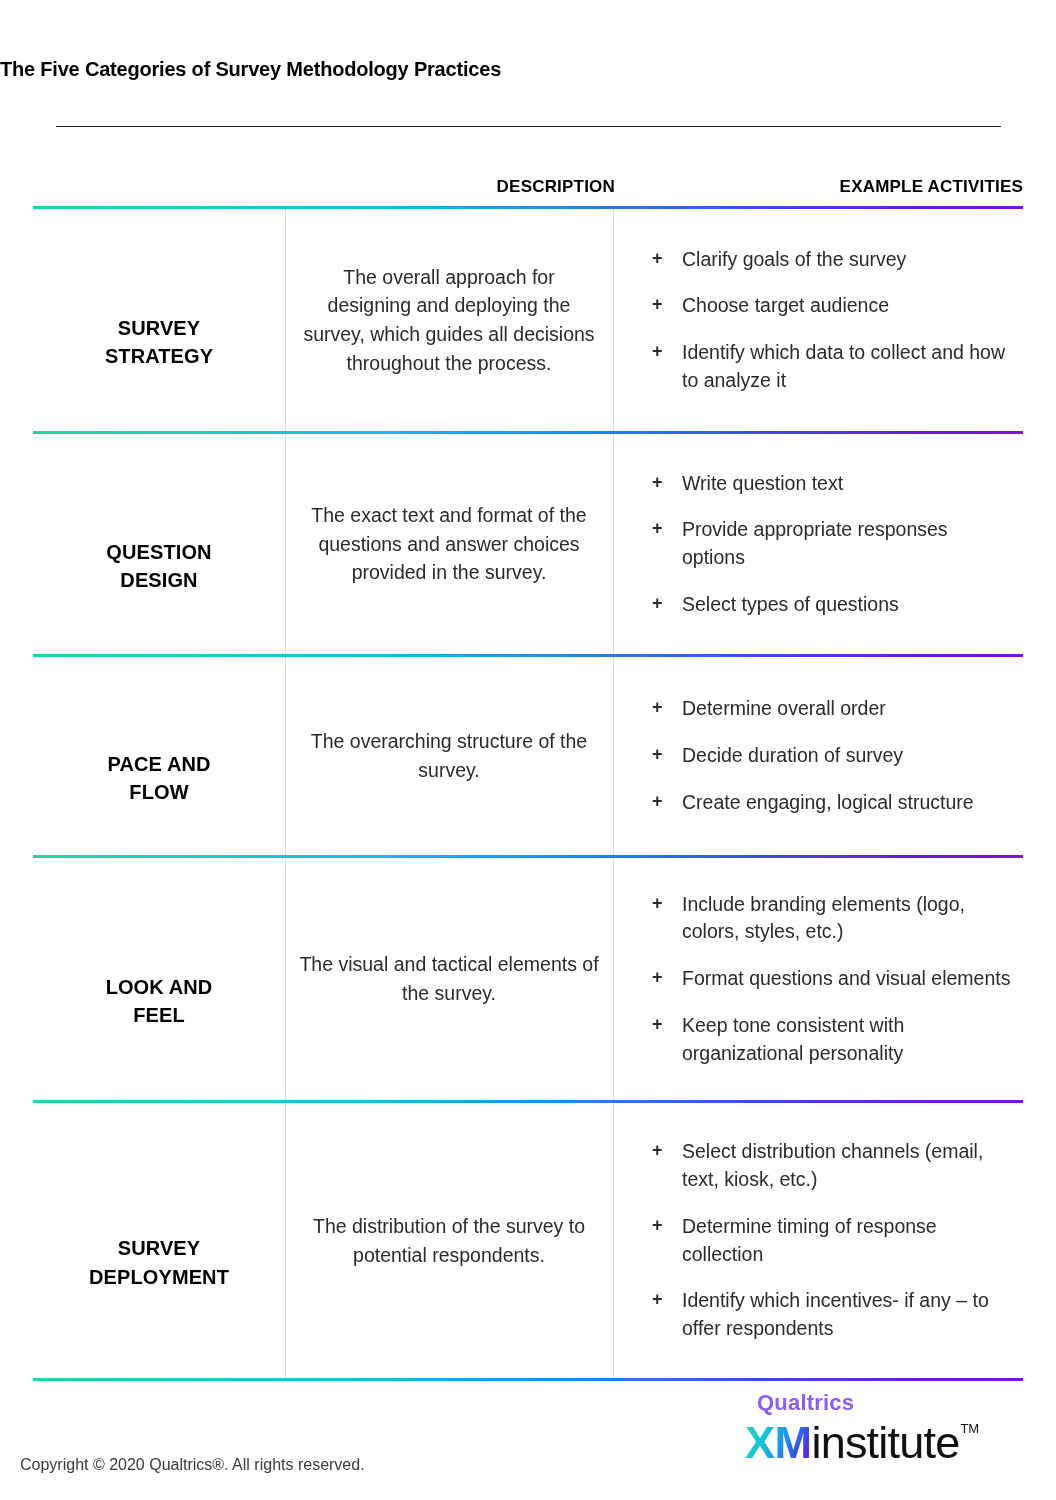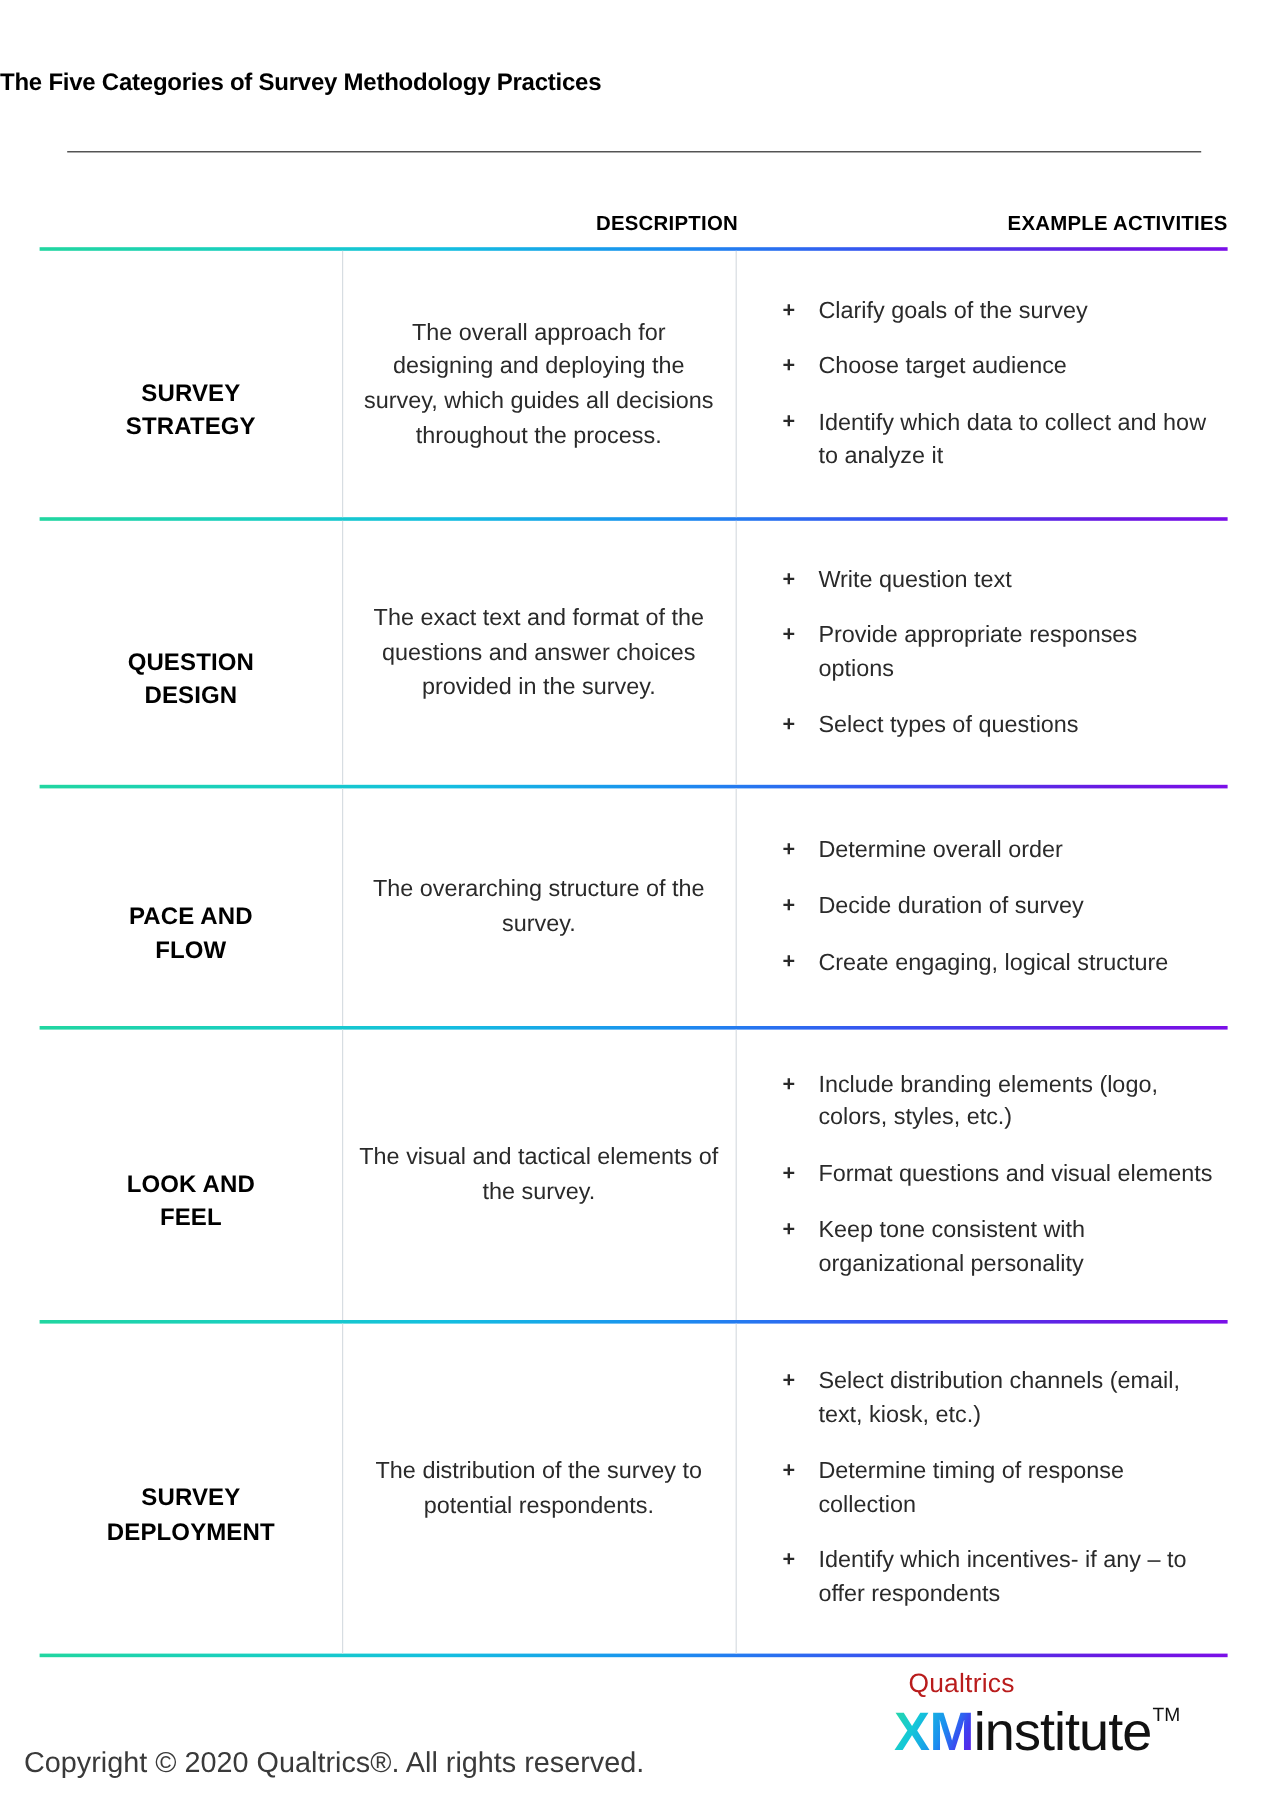--- a/index.html
+++ b/index.html
@@ -160,25 +160,25 @@
 
   
   .logo-block {
     position: absolute;
     left: 745px;
     top: 1392px;
     width: 290px;
   }
   .logo-qualtrics {
     font-size: 22px;
-    color: #b91c1c;
+    color: #8b5cf6;
     letter-spacing: 0.2px;
     line-height: 1;
     margin-left: 12px;
-    font-weight: normal;
+    font-weight: bold;
   }
   .logo-main {
     margin-top: 6px;
     display: flex;
     align-items: flex-start;
     line-height: 1;
   }
   .logo-xm {
     font-size: 45px;
     font-weight: bold;
@@ -194,31 +194,31 @@
     color: transparent;
     -webkit-text-fill-color: transparent;
   }
   .logo-institute {
     font-size: 45px;
     font-weight: normal;
     color: #111111;
     letter-spacing: -0.8px;
   }
   .logo-tm {
-    font-size: 16px;
+    font-size: 13px;
     color: #111111;
     margin-top: 2px;
     margin-left: 1px;
   }
 
   .copyright {
     position: absolute;
     left: 20px;
     top: 1456px;
-    font-size: 24px;
+    font-size: 16px;
     color: #3a3a3a;
   }
 </style>
 </head>
 <body>
 
 <div class="page-title">The Five Categories of Survey Methodology Practices</div>
 <div class="title-rule"></div>
 
 <div class="col-headers">

